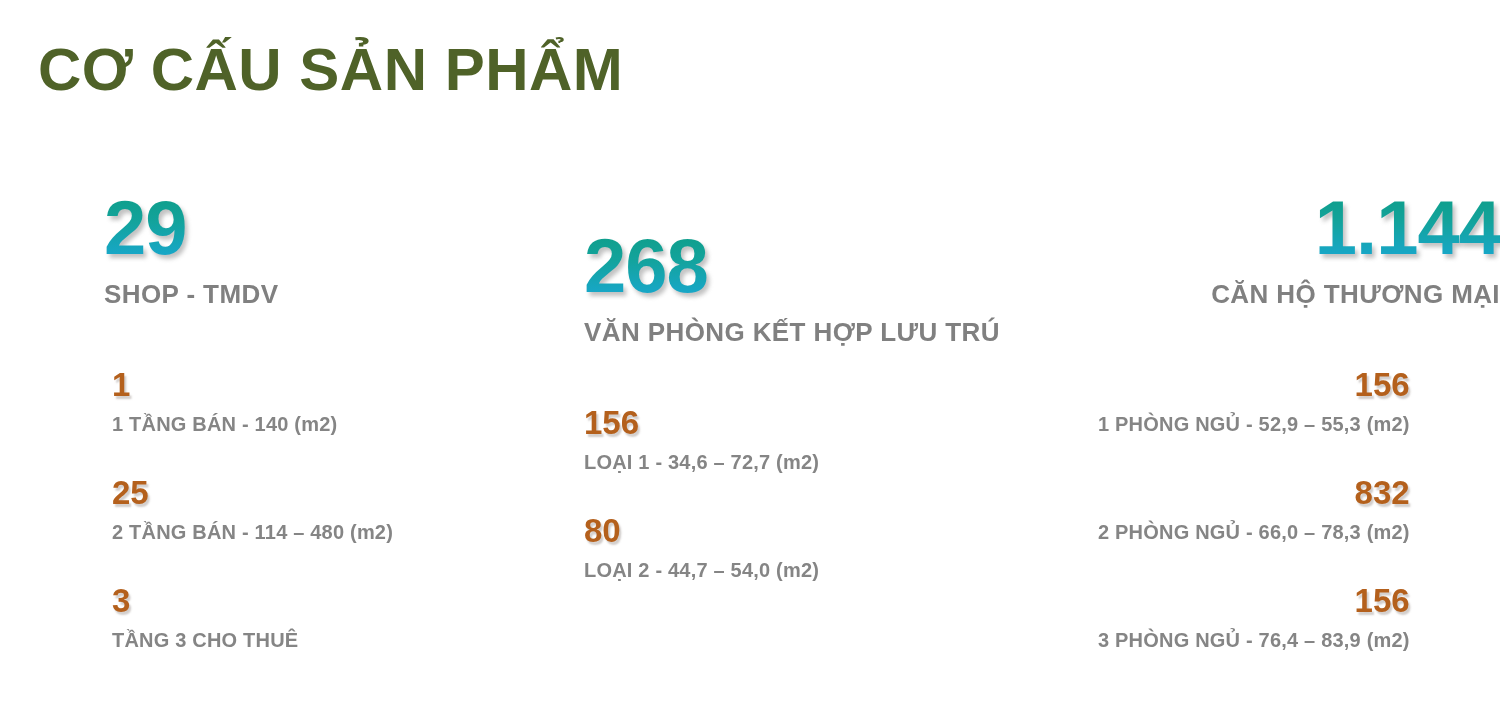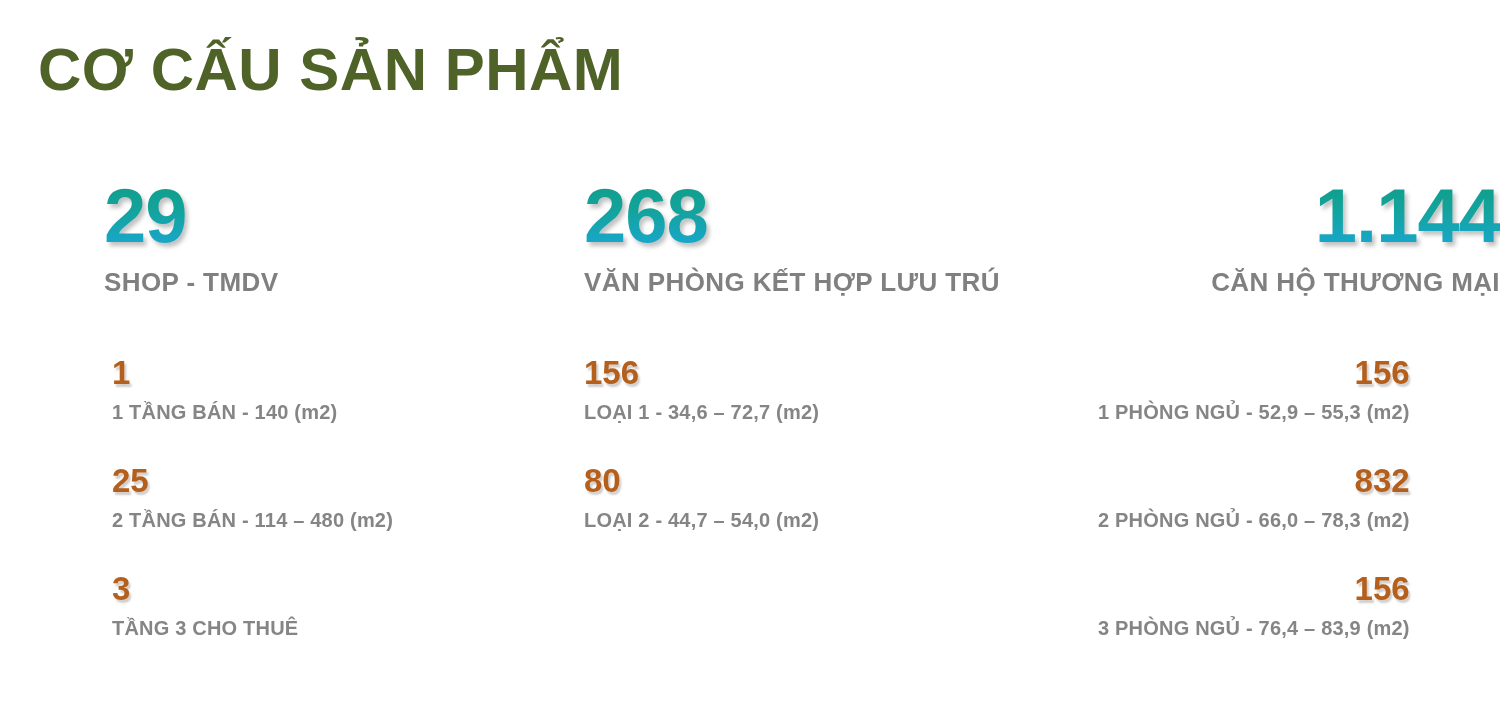--- a/index.html
+++ b/index.html
@@ -36,24 +36,24 @@
 
   
   .columns {
     position: absolute;
     left: 0;
     top: 178px;
     width: 1500px;
   }
   .column {
     position: absolute;
-    top: 0;
+    top: 12px;
   }
   .column.c0 { left: 104px; width: 470px; }
-  .column.c1 { left: 584px; width: 500px; }
+  .column.c1 { left: 584px; width: 500px; margin-top: 38px; }
   .column.c2 { left: 1090px; width: 410px; text-align: right; }
 
   
   .head-number {
     font-size: 76px;
     font-weight: bold;
     line-height: 1.0;
     letter-spacing: -1px;
     white-space: nowrap;
     background-image: linear-gradient(to bottom, #0e9d86 0%, #13a39c 42%, #19a8d6 100%);

